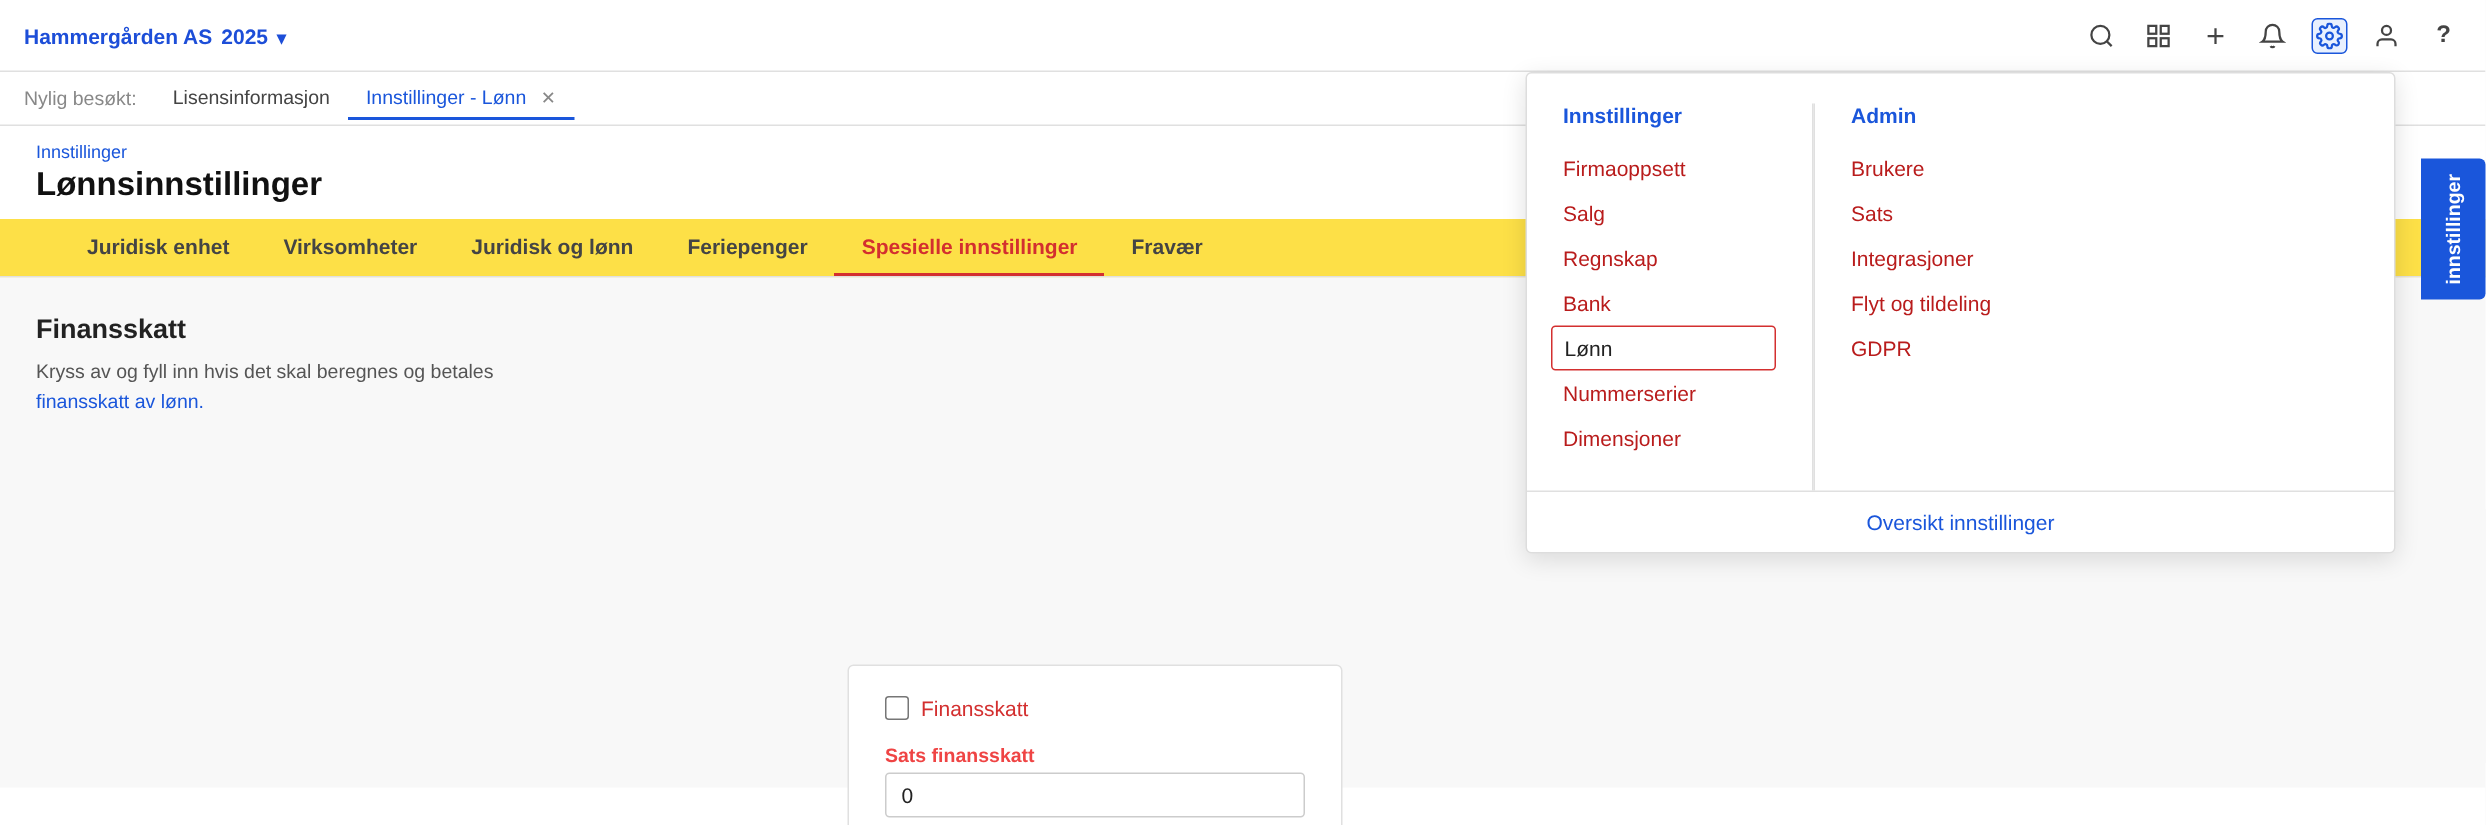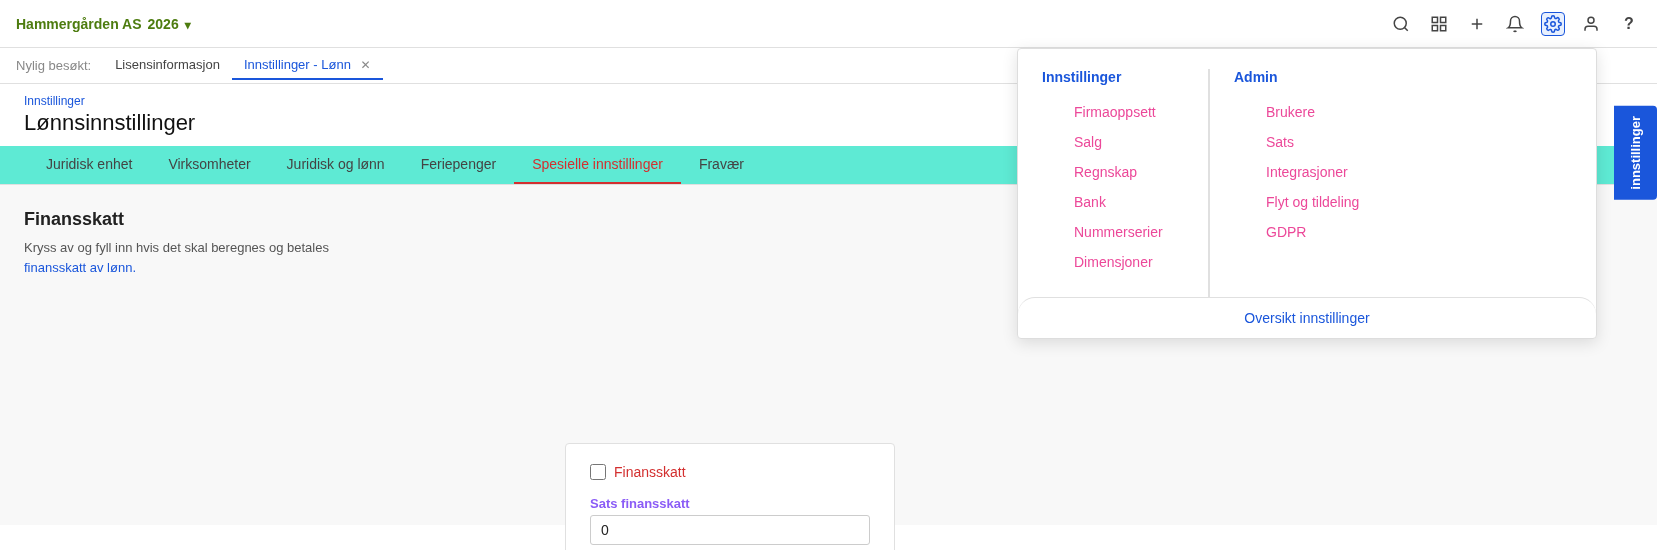--- a/index.html
+++ b/index.html
@@ -7,21 +7,21 @@
 
     
     .topbar {
       display: flex; align-items: center; justify-content: space-between;
       padding: 0 16px; height: 48px; border-bottom: 1px solid #e0e0e0;
       background: #fff;
     }
     .topbar-left { display: flex; align-items: center; gap: 8px; }
     .company-selector {
       display: flex; align-items: flex-end; gap: 6px;
-      font-weight: 600; font-size: 14px; cursor: pointer; color: #4d7c0f;
+      font-weight: 600; font-size: 14px; cursor: pointer; color: #1d4ed8;
     }
     .topbar-icons { display: flex; align-items: center; gap: 14px; }
     .topbar-icon {
       width: 24px; height: 24px; cursor: pointer; color: #444;
       display: flex; align-items: center; justify-content: center; font-size: 18px;
     }
     .topbar-icon.active { background: #e8f0fe; border-radius: 4px; color: #1a56db; border: 1.5px solid #1a56db; }
 
     
     .recentbar {
@@ -39,29 +39,30 @@
       border-bottom: 2px solid #1a56db; color: #1a56db;
     }
     .recent-tab-close { margin-left: 6px; color: #888; font-size: 12px; cursor: pointer; }
 
     
     .page-header {
       padding: 10px 24px 0 24px;
       background: #fff;
     }
     .breadcrumb { font-size: 12px; color: #1a56db; cursor: pointer; margin-bottom: 2px; }
-    .page-title { font-size: 22px; font-weight: 400; color: #111; margin-bottom: 0; }
+    .page-title { font-size: 22px; font-weight: 700; color: #111; margin-bottom: 0; }
 
     
     .tabs-row {
       display: flex; align-items: center;
-      padding: 0 28px;
+      padding: 0 40px;
       border-bottom: 1px solid #e0e0e0;
-      background: #5eead4; gap: 0;
+      background: #fde047; gap: 0;
       margin-top: 10px;
+      font-weight: bold;
     }
     .tab-item {
       padding: 10px 18px; cursor: pointer; color: #444; font-size: 14px;
       border-bottom: 2px solid transparent; white-space: nowrap;
     }
     .tab-item.active { border-bottom: 2px solid #d32f2f; color: #d32f2f; }
 
     
     .main-content {
       padding: 24px 24px 0 24px;
@@ -80,21 +81,21 @@
       background: #fff;
       border: 1px solid #e0e0e0;
       border-radius: 4px;
       padding: 20px 24px;
       width: 330px;
       z-index: 1;
     }
     .form-row { margin-bottom: 14px; }
     .checkbox-row { display: flex; align-items: center; gap: 8px; margin-bottom: 16px; }
     .checkbox-label { color: #d32f2f; font-size: 14px; }
-    .form-label { font-size: 13px; font-weight: 600; margin-bottom: 4px; color: #8b5cf6; }
+    .form-label { font-size: 13px; font-weight: 600; margin-bottom: 4px; color: #ef4444; }
     .form-input {
       width: 100%; border: 1px solid #ccc; border-radius: 3px;
       padding: 6px 10px; font-size: 14px; color: #222;
     }
 
     
     .dropdown-overlay {
       position: absolute;
       right: 100px; top: 48px;
       background: #fff;
@@ -102,39 +103,37 @@
       border-radius: 4px;
       box-shadow: 0 4px 16px rgba(0,0,0,0.12);
       display: flex;
       z-index: 100;
       min-width: 580px;
       padding: 20px 0 0 0;
     }
     .dropdown-col { padding: 0 24px 20px 24px; min-width: 190px; }
     .dropdown-col-title { font-weight: 700; color: #1a56db; font-size: 14px; margin-bottom: 12px; }
     .dropdown-item {
-      padding: 7px 0; font-size: 14px; color: #ec4899; cursor: pointer;
+      padding: 7px 0; font-size: 14px; color: #b91c1c; cursor: pointer;
       white-space: nowrap;
-      margin-left: 32px;
     }
     .dropdown-item.highlighted {
       border: 1.5px solid #d32f2f; border-radius: 3px;
       padding: 6px 8px; margin-left: -8px; color: #222;
     }
     .dropdown-cols { display: flex; }
     .dropdown-bottom {
       border-top: 1px solid #e0e0e0;
       padding: 12px 0;
       text-align: center;
       color: #1a56db;
       font-size: 14px;
       cursor: pointer;
       width: 100%;
       display: block;
-      border-radius: 17px;
     }
 
     
     .settings-btn {
       position: absolute;
       right: 0; top: 100px;
       background: #1a56db; color: #fff;
       padding: 10px 18px;
       border-radius: 4px 0 0 4px;
       font-size: 14px;
@@ -148,21 +147,21 @@
 
     .col-divider { width: 1px; background: #e0e0e0; margin: 0; }
   </style>
 </head>
 <body>
 
 <div class="topbar">
   <div class="topbar-left">
     <div class="company-selector">
       <span>Hammergården AS</span>
-      <span>2026</span>
+      <span>2025</span>
       <span style="font-size:12px;">▾</span>
     </div>
   </div>
   <div class="topbar-icons">
     <div class="topbar-icon">
       <svg width="18" height="18" viewBox="0 0 24 24" fill="none" stroke="currentColor" stroke-width="2">
           <circle cx="11" cy="11" r="8"></circle>
           <line x1="21" y1="21" x2="16.65" y2="16.65"></line>
         </svg>
     </div>
@@ -268,20 +267,21 @@
 <div class="dropdown-overlay" style="right:60px; top:48px; left:auto; position:fixed;">
   <div style="display:flex; flex-direction:column; width:100%;">
     <div class="dropdown-cols">
 
       <div class="dropdown-col">
         <div class="dropdown-col-title">Innstillinger</div>
         <div class="dropdown-item"><span>Firmaoppsett</span></div>
         <div class="dropdown-item"><span>Salg</span></div>
         <div class="dropdown-item"><span>Regnskap</span></div>
         <div class="dropdown-item"><span>Bank</span></div>
+        <div class="dropdown-item highlighted"><span>Lønn</span></div>
         <div class="dropdown-item"><span>Nummerserier</span></div>
         <div class="dropdown-item"><span>Dimensjoner</span></div>
       </div>
       <div class="col-divider"></div>
 
       <div class="col-divider"></div>
 
       <div class="dropdown-col">
         <div class="dropdown-col-title">Admin</div>
         <div class="dropdown-item"><span>Brukere</span></div>

